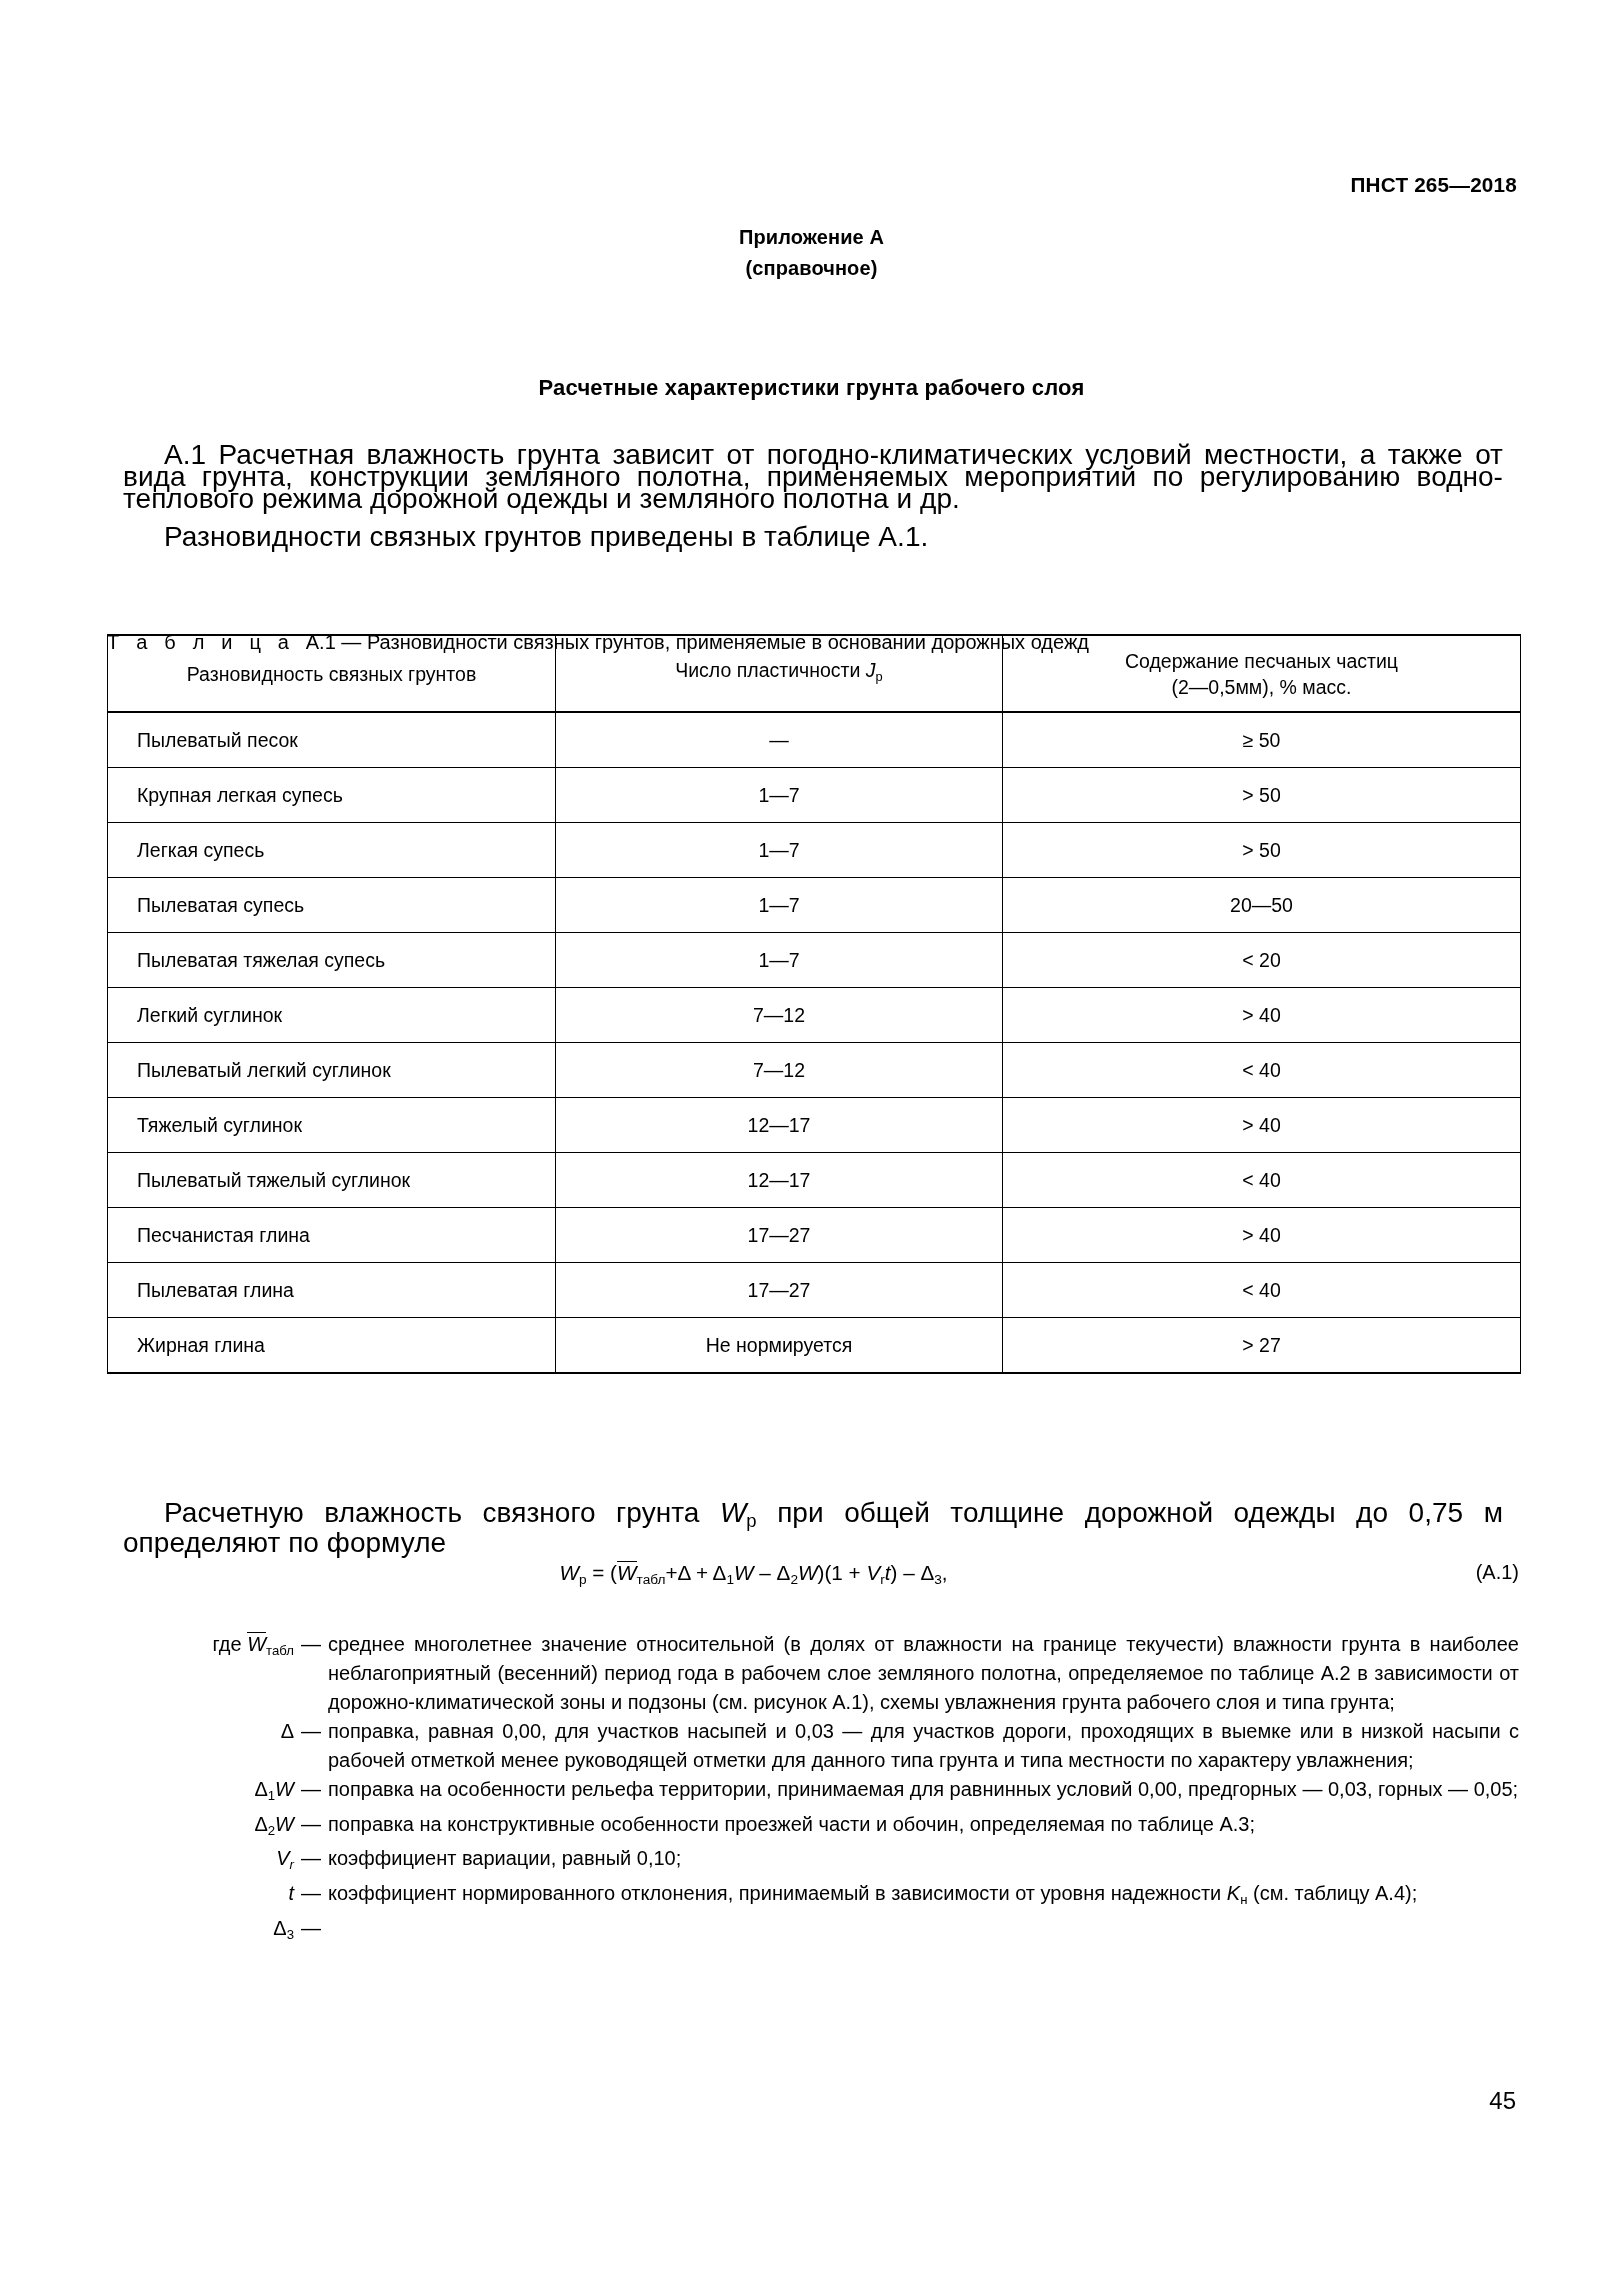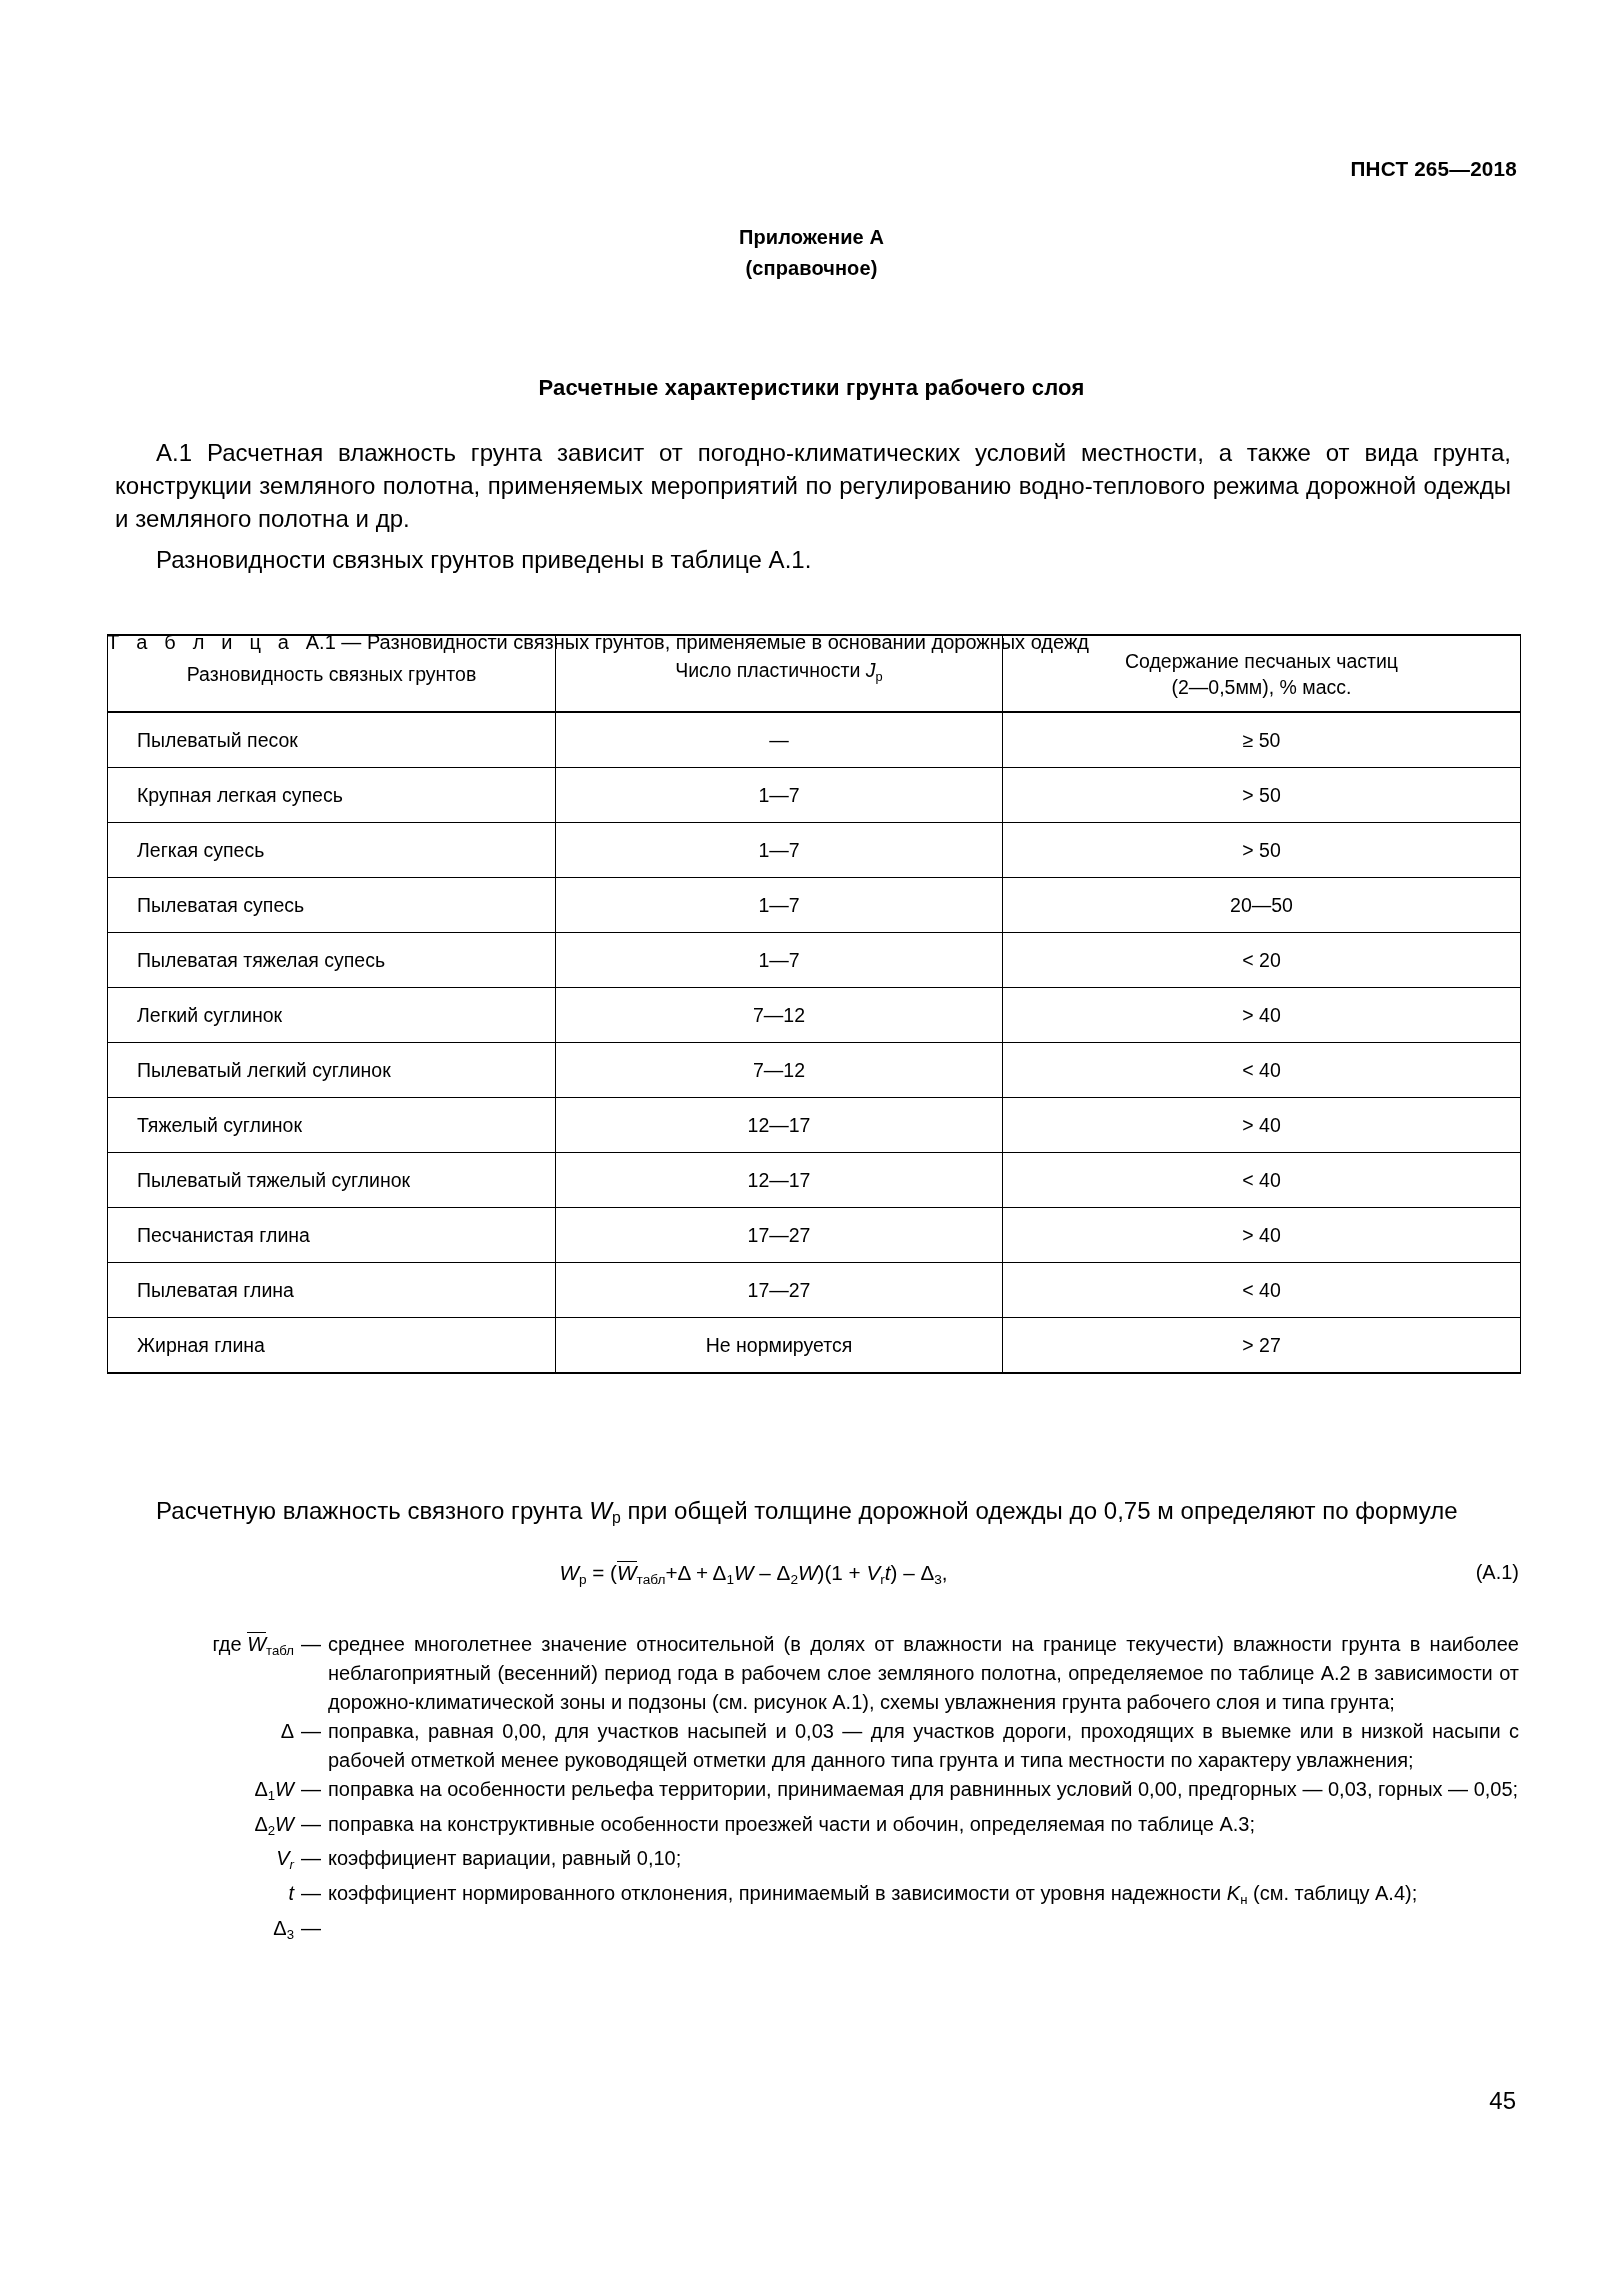--- a/index.html
+++ b/index.html
@@ -16,21 +16,21 @@
     width: 1623px;
     height: 2295px;
     background: #ffffff;
     box-sizing: border-box;
     overflow: hidden;
   }
 
   
   .doc-header {
     position: absolute;
-    top: 157px;
+    top: 173px;
     right: 106px;
     font-size: 20.7px;
     font-weight: bold;
     letter-spacing: 0.2px;
     white-space: nowrap;
   }
 
   
   .annex-block {
     position: absolute;
@@ -58,23 +58,23 @@
   }
 
   
   .body-area {
     position: absolute;
     left: 107px;
     top: 428px;
     width: 1412px;
   }
   p.para {
-    margin: 8px;
-    font-size: 24px;
-    line-height: 33px;
+    margin: 16px;
+    font-size: 28px;
+    line-height: 22px;
     text-align: justify;
     text-justify: inter-word;
     letter-spacing: 0.04px;
   }
   p.para.indent { text-indent: 41px; }
 
   
   .table-caption {
     position: absolute;
     left: 107px;

